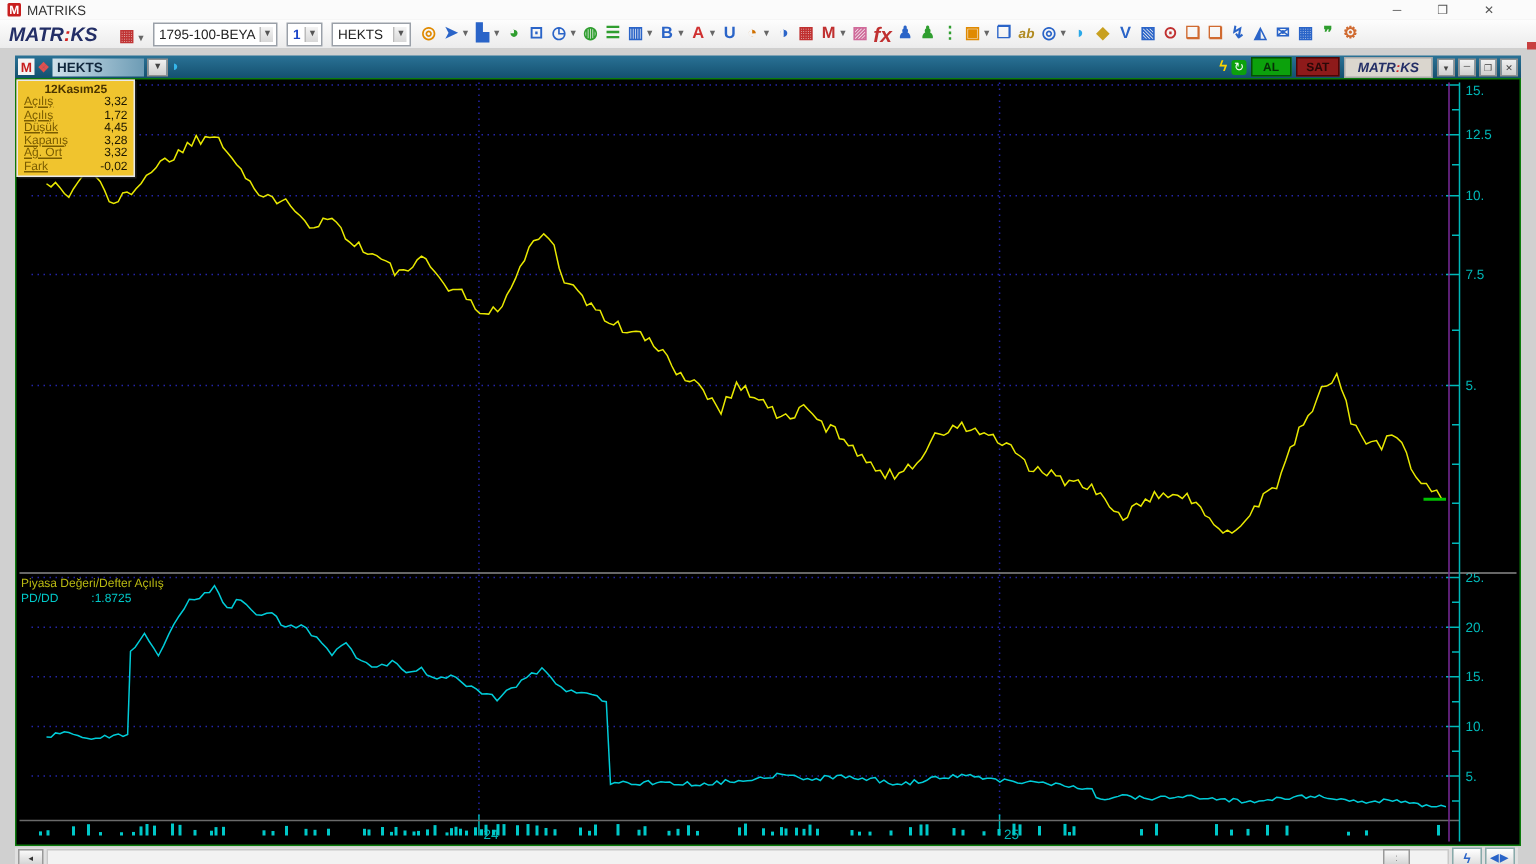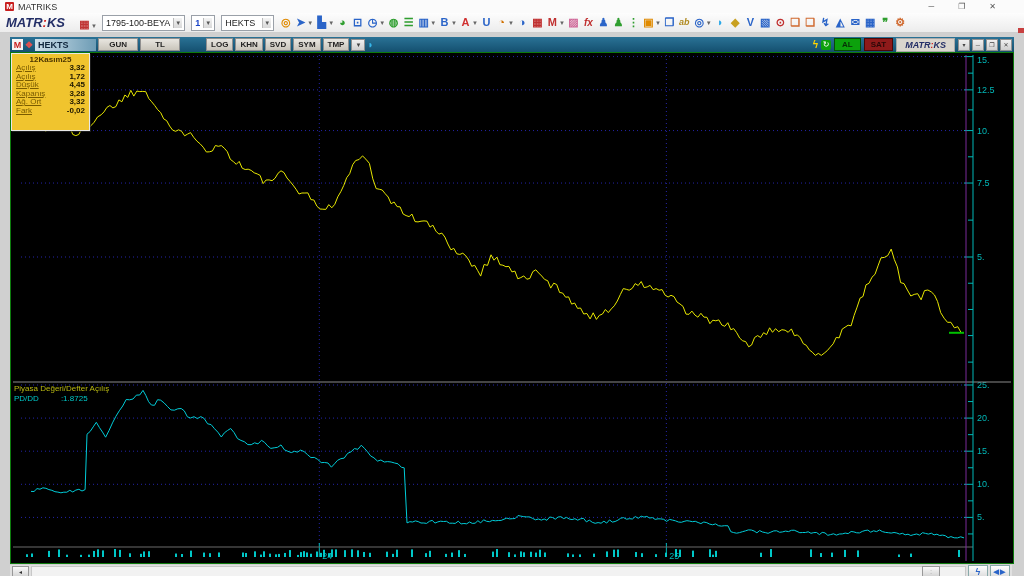--- a/index.html
+++ b/index.html
@@ -48,25 +48,25 @@
     font-size:6px;color:#444;display:flex;align-items:center;justify-content:center;}
   .zap{color:#ffd400;font-size:10px;font-weight:bold;}
   .grnic{width:10px;height:10px;background:#0ca10c;color:#fff;font-size:8px;display:flex;
     align-items:center;justify-content:center;border-radius:2px;}
   
   .chart-client{position:relative;width:1002px;height:510px;background:#000;border:1px solid #0c7a0c;
     box-sizing:content-box;}
   .chart-client svg{position:absolute;left:0;top:0;}
   
   .tooltip{position:absolute;left:0;top:0;width:77px;background:#f0c42e;border:1px solid #e8e8e8;
-    box-shadow:1px 1px 0 rgba(40,40,40,.7);font-size:8px;z-index:5;padding:1px 0 15px 0;}
+    box-shadow:1px 1px 0 rgba(40,40,40,.7);font-size:8px;z-index:5;padding:1px 0 2px 0;}
   .tt-title{text-align:center;font-weight:bold;color:#4a3400;line-height:9px;}
   .tt-row{display:flex;justify-content:space-between;padding:0 4px;line-height:8.5px;}
   .tt-row .l{color:#7a5c00;text-decoration:underline;}
-  .tt-row .v{font-weight:bold;color:#1c1600;}
+  .tt-row .v{font-weight:normal;color:#1c1600;}
   
   .lp-label{position:absolute;left:3px;top:331px;font-size:8px;color:#b9b912;z-index:4;line-height:9px;}
   .lp-ind{position:absolute;left:3px;top:341px;font-size:8px;color:#00c8c8;z-index:4;line-height:9px;}
   .lp-ind .val{margin-left:22px;}
   
   .chart-scroll{position:relative;width:1002px;height:13px;background:#e0e0e0;margin-top:1px;
     display:flex;align-items:center;}
   .sbtn{width:15px;height:10px;background:linear-gradient(#fafafa,#d2d2d2);border:1px solid #999;
     font-size:6px;color:#333;display:flex;align-items:center;justify-content:center;margin-left:2px;}
   .strack{flex:1;height:9px;background:#f2f2f2;border:1px solid #c8c8c8;margin:0 2px;}
@@ -126,21 +126,21 @@
         <span class="tbicon" style="color: rgb(208, 48, 48);">A</span>
         <span class="dd">▼</span>
         <span class="tbicon" style="color: rgb(42, 100, 200);">U</span>
         <span class="tbicon" style="color: rgb(208, 112, 0);">◔</span>
         <span class="dd">▼</span>
         <span class="tbicon" style="color: rgb(42, 100, 200);">◑</span>
         <span class="tbicon" style="color: rgb(192, 48, 48);">▦</span>
         <span class="tbicon" style="color: rgb(192, 48, 48);">M</span>
         <span class="dd">▼</span>
         <span class="tbicon" style="color: rgb(208, 106, 154);">▨</span>
-        <span class="tbicon" style="color: rgb(192, 48, 48); font-style: italic; font-size: 10px;">fx</span>
+        <span class="tbicon" style="color: rgb(192, 48, 48); font-style: italic; font-size: 14px;">fx</span>
         <span class="tbicon" style="color: rgb(42, 100, 200);">♟</span>
         <span class="tbicon" style="color: rgb(47, 158, 47);">♟</span>
         <span class="tbicon" style="color: rgb(47, 158, 47);">⋮</span>
         <span class="tbicon" style="color: rgb(224, 138, 0);">▣</span>
         <span class="dd">▼</span>
         <span class="tbicon" style="color: rgb(42, 100, 200);">❐</span>
         <span class="tbicon" style="color: rgb(176, 138, 32); font-style: italic; font-size: 9px;">ab</span>
         <span class="tbicon" style="color: rgb(42, 100, 200);">◎</span>
         <span class="dd">▼</span>
         <span class="tbicon" style="color: rgb(42, 168, 232);">◗</span>
@@ -159,29 +159,20 @@
       </span>
     <span class="edge-ic"></span>
   </div>
 
   <div class="chart-window">
 
     <div class="chart-header">
       <span class="mbox">M</span>
       <span class="birdic">❖</span>
       <span class="symfield">HEKTS</span>
-      <span id="hdr-btns" style="display:inline-flex;gap:2px;align-items:center;">
-          <span class="hbtn" style="width: 30px;">GUN</span>
-          <span class="hbtn" style="width: 30px; margin-right: 24px;">TL</span>
-          <span class="hbtn">LOG</span>
-          <span class="hbtn">KHN</span>
-          <span class="hbtn">SVD</span>
-          <span class="hbtn">SYM</span>
-          <span class="hbtn">TMP</span>
-        </span>
       <span class="minibtn" style="width:12px;">▼</span>
       <span style="color:#35b6ea;font-size:10px;">◗</span>
       <div class="hdrright">
         <span class="zap">ϟ</span>
         <span class="grnic">↻</span>
         <span class="albtn">AL</span>
         <span class="satbtn">SAT</span>
         <span class="brandbox"><span>MATR</span><span style="color:#d42222;">:</span><span>KS</span></span>
         <span id="hdr-winbtns" style="display:inline-flex;gap:2px;">
             <span class="minibtn">▾</span>

